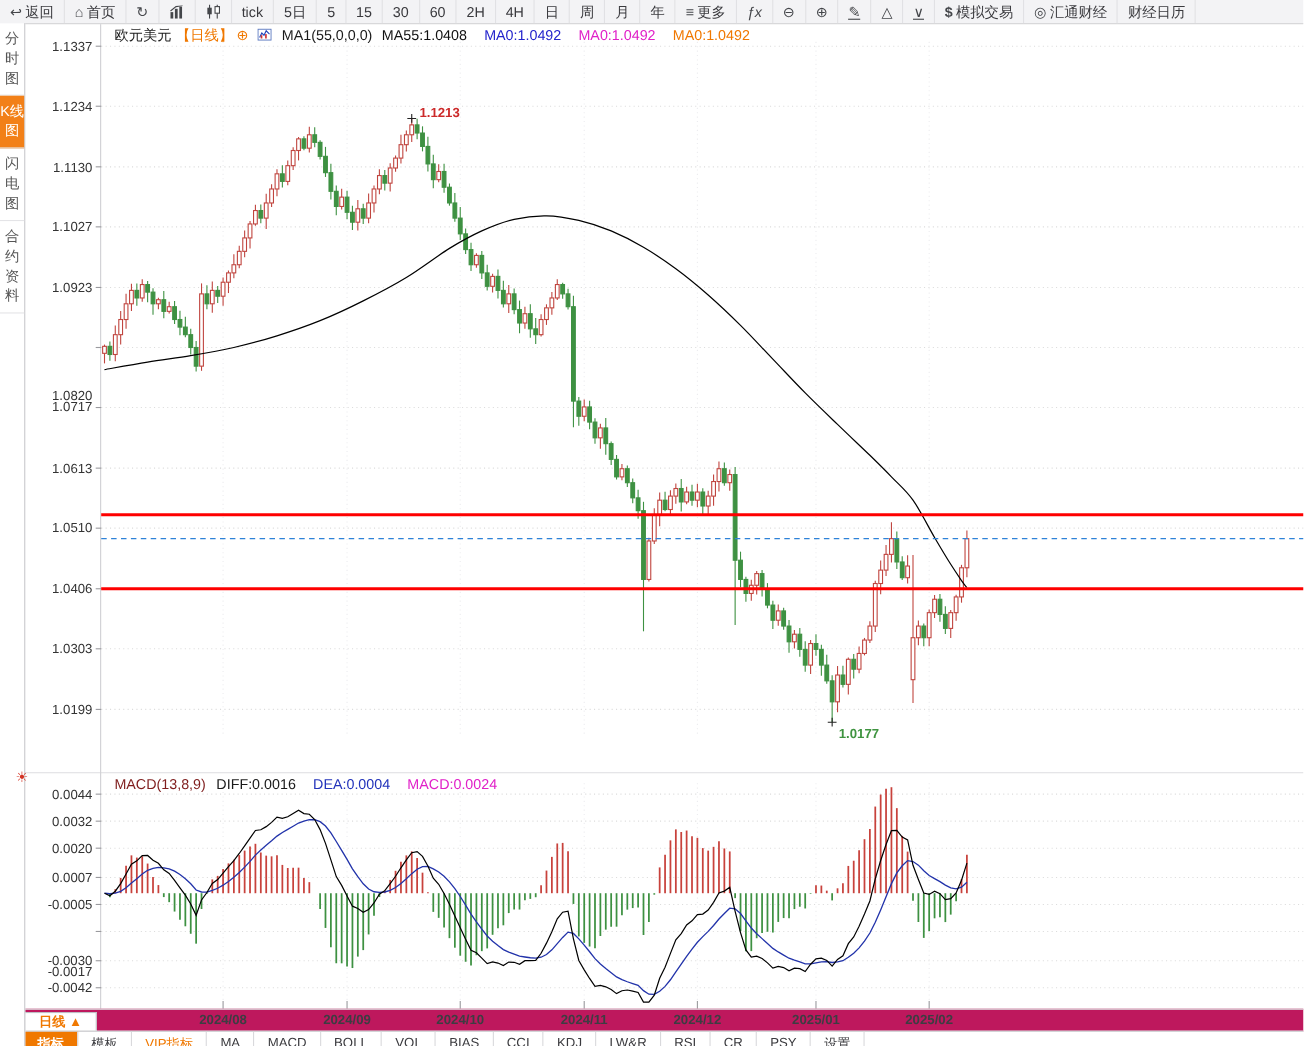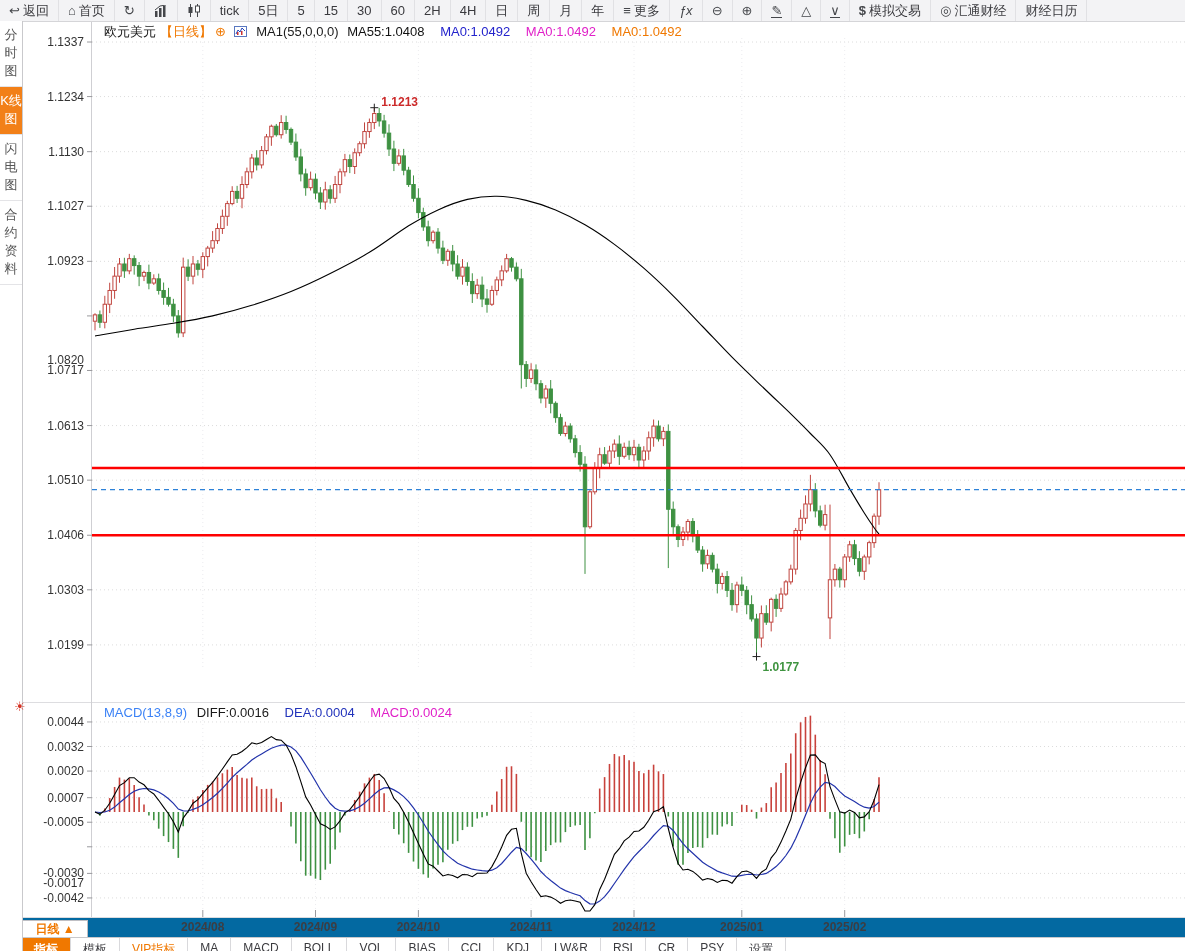--- a/index.html
+++ b/index.html
@@ -28,29 +28,29 @@
   .axis-label{position:absolute;width:52px;text-align:right;font-size:12px;color:#333;}
   .x-label{position:absolute;width:70px;text-align:center;font-size:12px;font-weight:bold;color:#3d3d42;}
   .price-header{position:absolute;left:104px;top:23px;font-size:13px;white-space:nowrap;}
   .price-header .sym{color:#1a1a1a;}
   .price-header .per{color:#f07800;margin-left:4px;}
   .price-header .addi{color:#f07800;margin-left:3px;font-size:13px;}
   .price-header .malbl{color:#1a1a1a;margin-left:6px;}
   .price-header .ma55{color:#111;margin-left:5px;}
   .price-header .mav{margin-left:12px;}
   .macd-header{position:absolute;left:104px;top:705px;font-size:13px;white-space:nowrap;}
-  .macd-header .m1{color:#3b82f6;text-align:right;}
+  .macd-header .m1{color:#7f1d1d;text-align:right;}
   .macd-header .m2{color:#1a1a1a;margin-left:6px;}
   .macd-header .m3{color:#2233bb;margin-left:12px;}
   .macd-header .m4{color:#e020c8;margin-left:12px;}
   .anno{position:absolute;font-size:12px;font-weight:bold;white-space:nowrap;}
   .anno.high{color:#cc2a2a;}
   .anno.low{color:#3f9440;}
   .watermark{position:absolute;left:1048px;top:910px;font-size:36px;font-weight:bold;color:#000000;letter-spacing:2px;opacity:.85;}
-  .xrow{position:absolute;left:22px;top:917px;width:1163px;height:20px;background:#0369a1;border-top:1px solid #dcdcdf;}
+  .xrow{position:absolute;left:22px;top:917px;width:1163px;height:20px;background:#be185d;border-top:1px solid #dcdcdf;}
   .period-box{position:absolute;left:0px;top:2px;width:64px;height:16px;border:1px solid #bfbfc4;
     font-size:12px;font-weight:bold;color:#f07800;text-align:center;line-height:16px;background:#fff;cursor:default;}
   .tabs{position:absolute;left:22px;top:937px;width:1163px;height:20px;display:flex;background:#fff;
     border-top:1px solid #c9c9cc;font-size:12px;color:#3a3a3e;}
   .tab{padding:3px 12px 0 12px;border-right:1px solid #d9d9dc;cursor:default;white-space:nowrap;}
   .tab.active{background:#f07800;color:#fff;font-weight:bold;}
   .tab.vip{color:#f07800;}
 </style>
 </head>
 <body>

